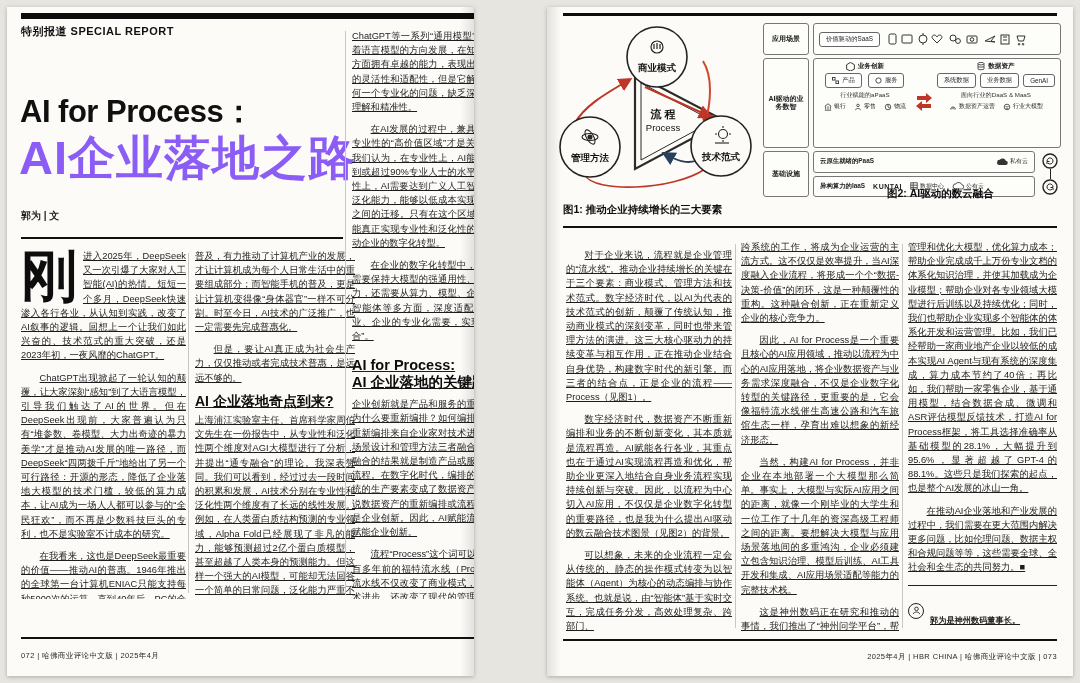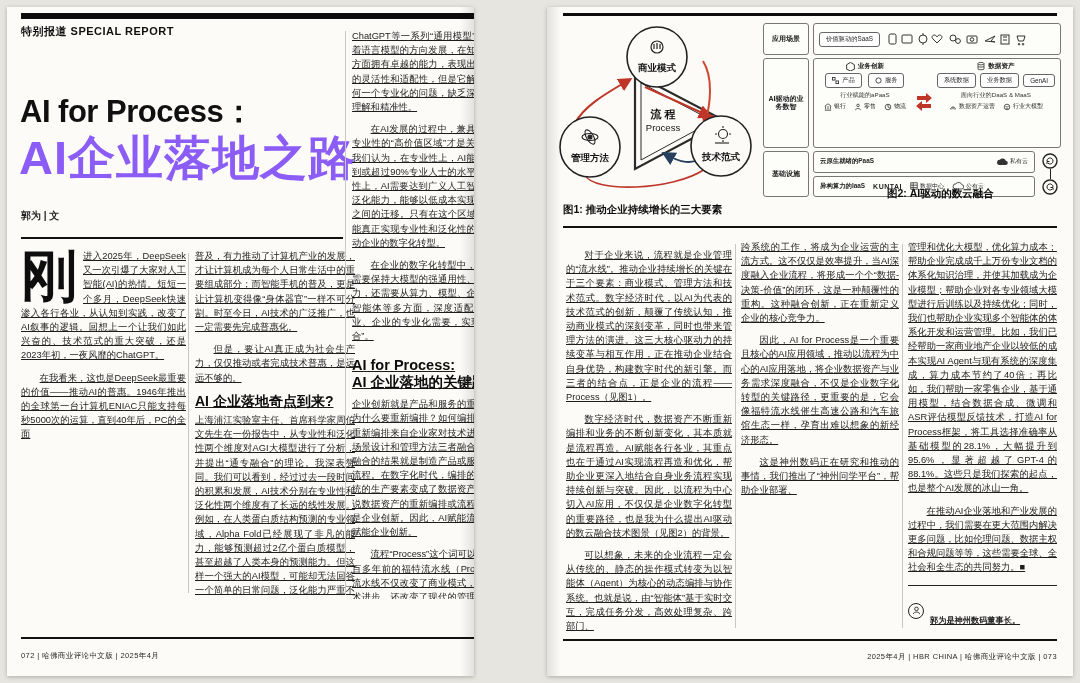--- a/index.html
+++ b/index.html
@@ -56,20 +56,21 @@
   <div class="abs bar" style="left:14px; top:6px; width:492px; height:6px;"></div>
   <div class="abs kicker" style="left:14px; top:17px;">特别报道 SPECIAL REPORT</div>
 
   <h1 class="abs title-en" style="left:13px; top:84px;">AI for Process：</h1>
   <h1 class="abs title-cn" style="left:12px; top:120px;">AI企业落地之路</h1>
   <div class="abs byline" style="left:14px; top:202px;">郭为 | 文</div>
   <div class="abs rule" style="left:14px; top:230px; width:322px; height:2px;"></div>
 
   <div class="col bt" style="left:14px; top:242px; width:165px; height:350px;">
     <p><span class="dropcap">刚</span><span>进入2025年，DeepSeek又一次引爆了大家对人工智能(AI)的热情。短短一个多月，DeepSeek快速渗入各行各业，从认知到实践，改变了AI叙事的逻辑。回想上一个让我们如此兴奋的、技术范式的重大突破，还是2023年初，一夜风靡的ChatGPT。</span></p>
+    <p class="ind">ChatGPT出现掀起了一轮认知的颠覆，让大家深刻“感知”到了大语言模型，引导我们触达了AI的世界。但在DeepSeek出现前，大家普遍认为只有“堆参数、卷模型、大力出奇迹的暴力美学”才是推动AI发展的唯一路径，而DeepSeek“四两拨千斤”地给出了另一个可行路径：开源的形态，降低了企业落地大模型的技术门槛，较低的算力成本，让AI成为一场人人都可以参与的“全民狂欢”，而不再是少数科技巨头的专利，也不是实验室不计成本的研究。</p>
     <p class="ind">在我看来，这也是DeepSeek最重要的价值——推动AI的普惠。1946年推出的全球第一台计算机ENIAC只能支持每秒5000次的运算，直到40年后，PC的全面</p>
   </div>
   <div class="hairline-v" style="left:181px; top:246px; height:340px;"></div>
 
   <div class="col bt" style="left:188px; top:242px; width:160px; height:350px;">
     <p>普及，有力推动了计算机产业的发展，才让计算机成为每个人日常生活中的重要组成部分；而智能手机的普及，更是让计算机变得像“身体器官”一样不可分割。时至今日，AI技术的广泛推广，也一定需要先完成普惠化。</p>
     <p class="ind">但是，要让AI真正成为社会生产力，仅仅推动或者完成技术普惠，是远远不够的。</p>
     <h2 class="h-col1">AI 企业落地奇点到来?</h2>
     <p>上海浦江实验室主任、首席科学家周伯文先生在一份报告中，从专业性和泛化性两个维度对AGI大模型进行了分析，并提出“通专融合”的理论。我深表赞同。我们可以看到，经过过去一段时间的积累和发展，AI技术分别在专业性和泛化性两个维度有了长远的线性发展。例如，在人类蛋白质结构预测的专业领域，Alpha Fold已经展现了非凡的能力，能够预测超过2亿个蛋白质模型，甚至超越了人类本身的预测能力。但这样一个强大的AI模型，可能却无法回答一个简单的日常问题，泛化能力严重不足。另一方面，例如DeepSeek、LLaMA，或是</p>
   </div>
@@ -306,20 +307,21 @@
   <div class="col bt" style="left:19px; top:233px; width:166px; height:392px;">
     <p class="ind">对于企业来说，流程就是企业管理的“流水线”。推动企业持续增长的关键在于三个要素：商业模式、管理方法和技术范式。数字经济时代，以AI为代表的技术范式的创新，颠覆了传统认知，推动商业模式的深刻变革，同时也带来管理方法的演进。这三大核心驱动力的持续变革与相互作用，正在推动企业结合自身优势，构建数字时代的新引擎。而三者的结合点，正是企业的流程——Process（见图1）。</p>
     <p class="ind">数字经济时代，数据资产不断重新编排和业务的不断创新变化，其本质就是流程再造。AI赋能各行各业，其重点也在于通过AI实现流程再造和优化，帮助企业更深入地结合自身业务流程实现持续创新与突破。因此，以流程为中心切入AI应用，不仅仅是企业数字化转型的重要路径，也是我为什么提出AI驱动的数云融合技术图景（见图2）的背景。</p>
     <p class="ind">可以想象，未来的企业流程一定会从传统的、静态的操作模式转变为以智能体（Agent）为核心的动态编排与协作系统。也就是说，由“智能体”基于实时交互，完成任务分发，高效处理复杂、跨部门、</p>
   </div>
   <div class="hairline-v" style="left:188px; top:237px; height:384px;"></div>
 
   <div class="col bt" style="left:194px; top:233px; width:158px; height:392px;">
     <p>跨系统的工作，将成为企业运营的主流方式。这不仅仅是效率提升，当AI深度融入企业流程，将形成一个个“数据-决策-价值”的闭环，这是一种颠覆性的重构。这种融合创新，正在重新定义企业的核心竞争力。</p>
     <p class="ind">因此，AI for Process是一个重要且核心的AI应用领域，推动以流程为中心的AI应用落地，将企业数据资产与业务需求深度融合，不仅是企业数字化转型的关键路径，更重要的是，它会像福特流水线催生高速公路和汽车旅馆生态一样，孕育出难以想象的新经济形态。</p>
+    <p class="ind">当然，构建AI for Process，并非企业在本地部署一个大模型那么简单。事实上，大模型与实际AI应用之间的距离，就像一个刚毕业的大学生和一位工作了十几年的资深高级工程师之间的距离。要想解决大模型与应用场景落地间的多重鸿沟，企业必须建立包含知识治理、模型后训练、AI工具开发和集成、AI应用场景适配等能力的完整技术栈。</p>
     <p class="ind">这是神州数码正在研究和推动的事情，我们推出了“神州问学平台”，帮助企业部署、</p>
   </div>
   <div class="hairline-v" style="left:355px; top:237px; height:384px;"></div>
 
   <div class="col bt" style="left:361px; top:233px; width:149px; height:392px;">
     <p>管理和优化大模型，优化算力成本；帮助企业完成成千上万份专业文档的体系化知识治理，并使其加载成为企业模型；帮助企业对各专业领域大模型进行后训练以及持续优化；同时，我们也帮助企业实现多个智能体的体系化开发和运营管理。比如，我们已经帮助一家商业地产企业以较低的成本实现AI Agent与现有系统的深度集成，算力成本节约了40倍；再比如，我们帮助一家零售企业，基于通用模型，结合数据合成、微调和ASR评估模型反馈技术，打造AI for Process框架，将工具选择准确率从基础模型的28.1%，大幅提升到95.6%，显著超越了GPT-4的88.1%。这些只是我们探索的起点，也是整个AI发展的冰山一角。</p>
     <p class="ind">在推动AI企业落地和产业发展的过程中，我们需要在更大范围内解决更多问题，比如伦理问题、数据主权和合规问题等等，这些需要全球、全社会和全生态的共同努力。■</p>
     <div style="height:1px; background:#222; margin-top:10px;"></div>
     <div class="author">
       <span class="acirc">

